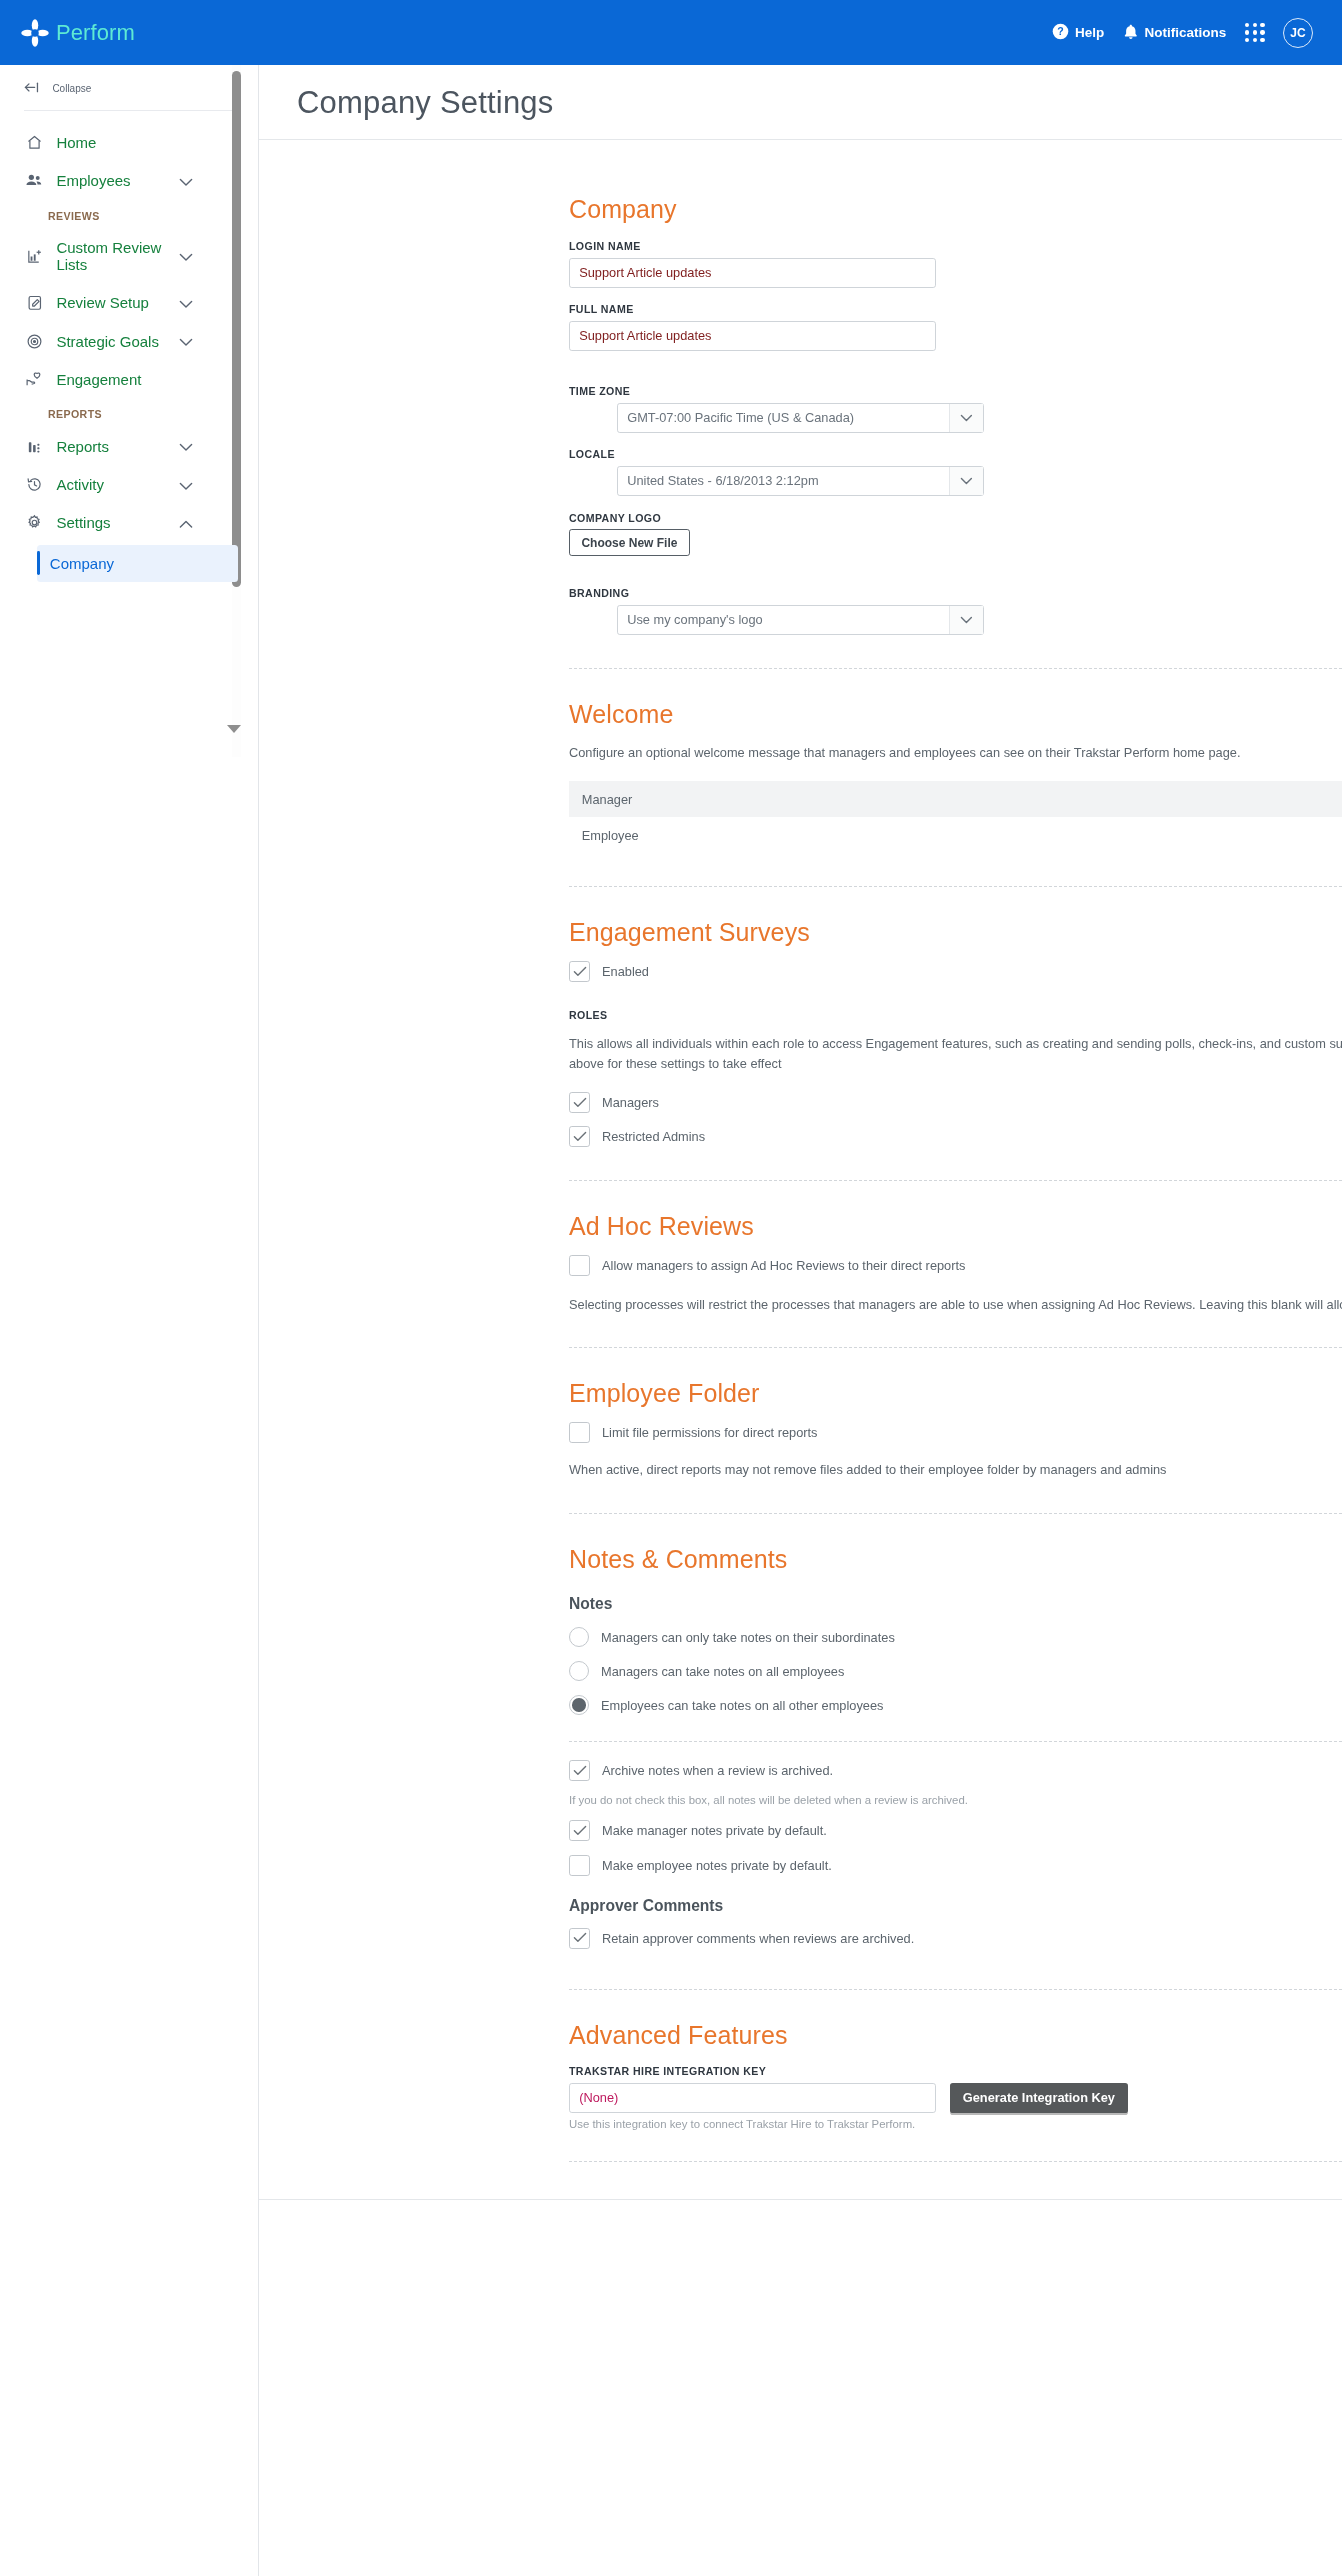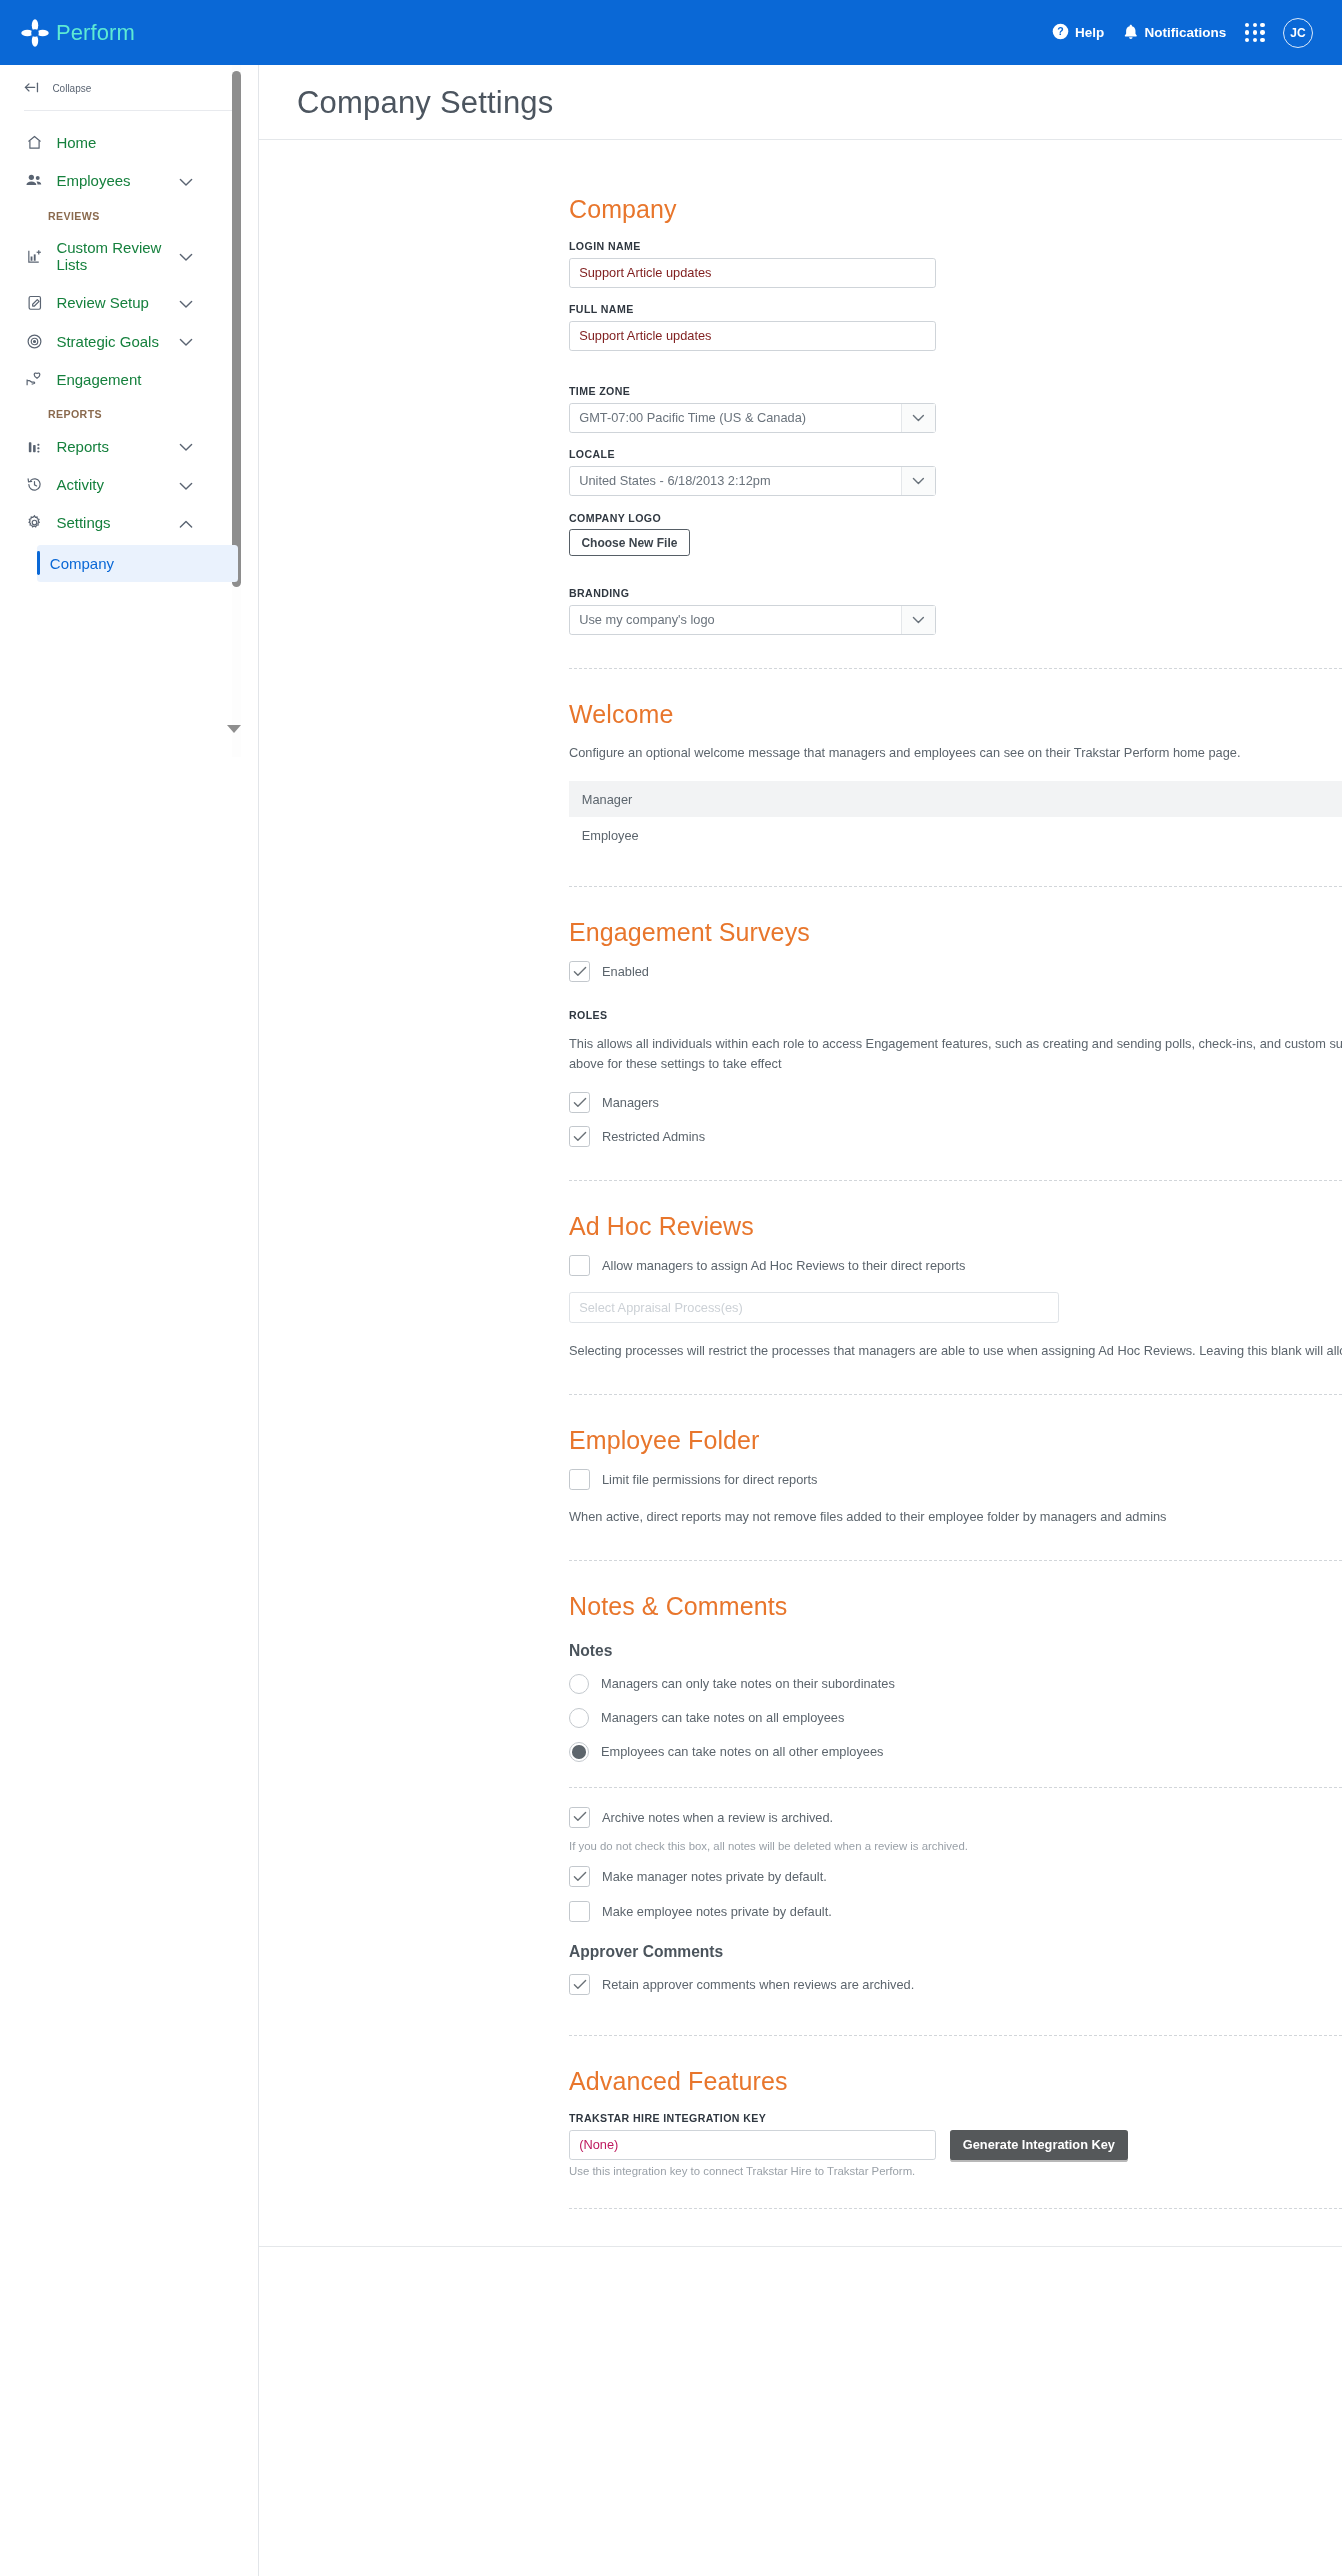--- a/index.html
+++ b/index.html
@@ -141,20 +141,21 @@
     background: #fff; display: flex; align-items: center;
     padding: 0 9.2px; font-size: 12.8px; color: #7f1d1d;
   }
   .txt-input.placeholder { color: #be185d; }
   .select {
     width: 367px; height: 30px;
     border: 0.7px solid #cfd4d9; border-radius: 2.8px;
     background: #fff; display: flex; align-items: center;
     padding: 0 0 0 9.2px; font-size: 12.8px; color: #6a737c;
     justify-content: space-between;
+    margin-left: 48px;
   }
   .select .caret {
     width: 34px; height: 100%; display:flex; align-items:center; justify-content:center;
     border-left: 0.7px solid #e4e7ea; background: #fafbfb; color:#6a737c;
   }
   .btn-outline {
     display: inline-flex; align-items: center; justify-content: center;
     height: 27px; padding: 0 11.4px;
     border: 0.7px solid #565e66; border-radius: 2.8px;
     background: #fff; font-size: 12px; font-weight: bold; color: #3c444c;
@@ -553,23 +554,20 @@
         <div class="dashed-sep"></div>
 
         <section>
           <h2 class="section-title">Ad Hoc Reviews</h2>
 
           <div class="cbrow">
             <span class="cbox"></span>
             <span class="cblabel">Allow managers to assign Ad Hoc Reviews to their direct reports</span>
           </div>
 
-          <div class="multiselect">
-            <span>Select Appraisal Process(es)</span>
-          </div>
 
           <p class="body-text" style="margin-top:18.4px;">Selecting processes will restrict the processes that managers are able to use when assigning Ad Hoc Reviews. Leaving this blank will allow for selection of all processes.</p>
         </section>
 
         <div class="dashed-sep"></div>
 
         <section>
           <h2 class="section-title">Employee Folder</h2>
 
           <div class="cbrow">

